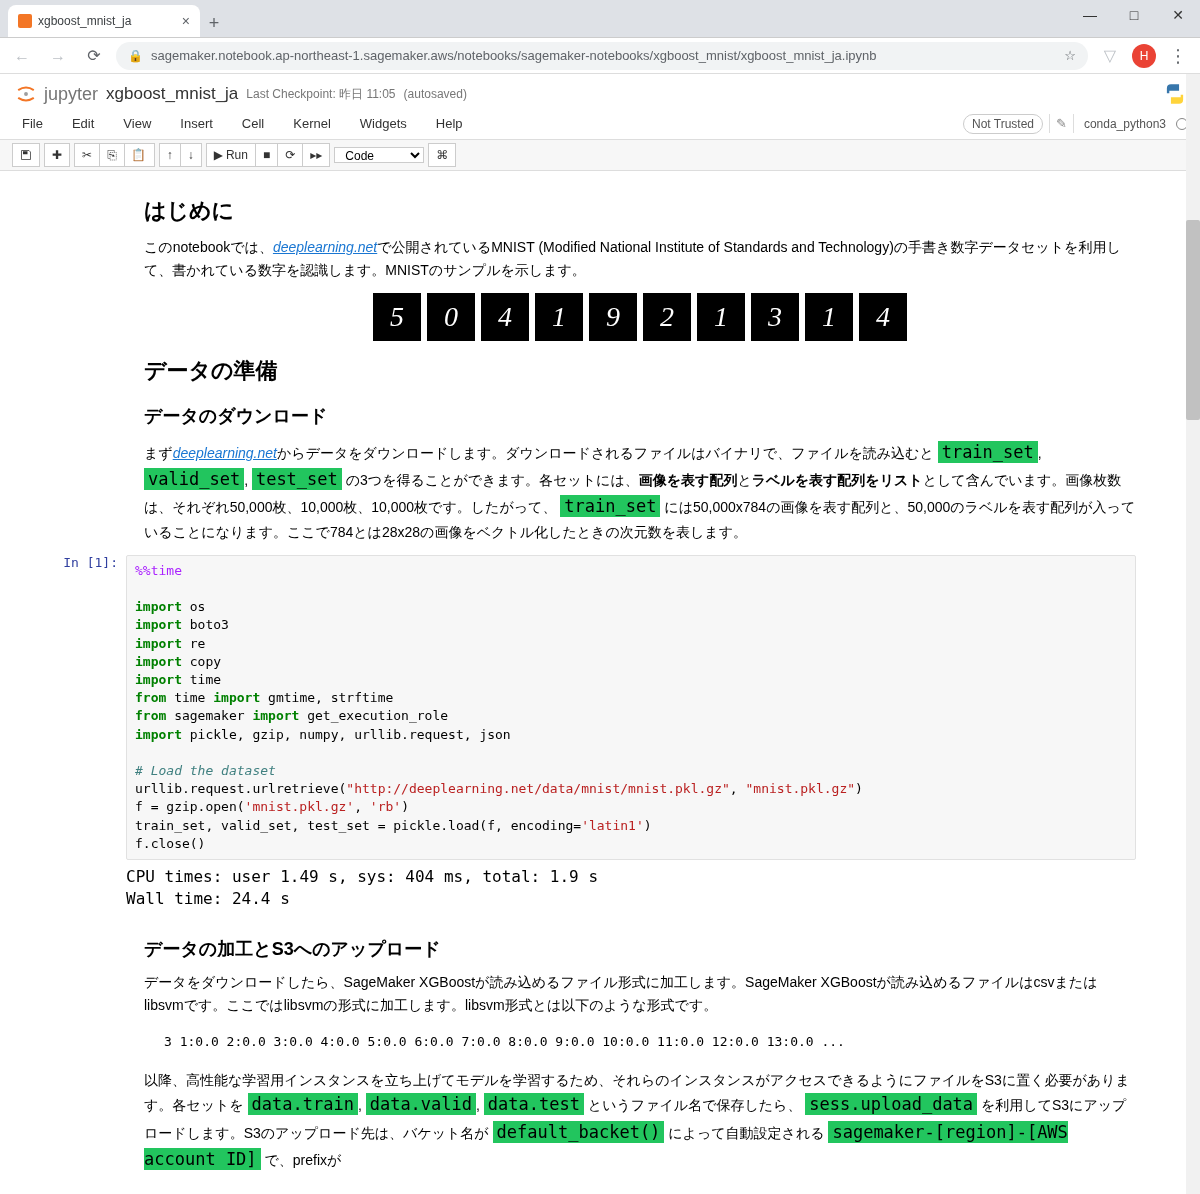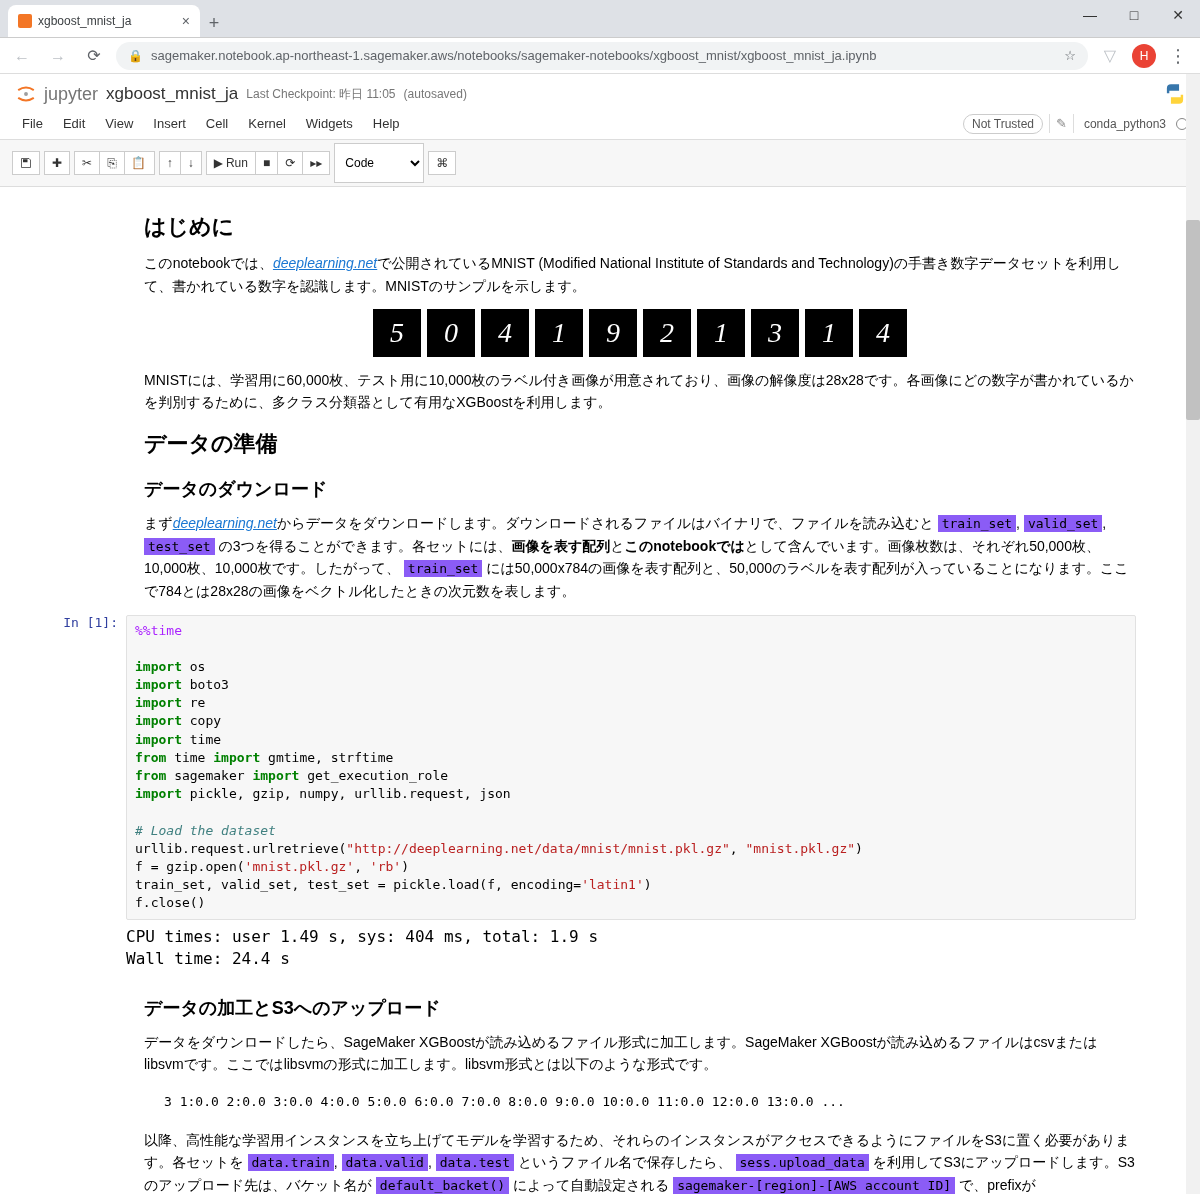--- a/index.html
+++ b/index.html
@@ -24,47 +24,47 @@
 .jupyter-header { padding: 6px 12px 2px 12px; display: flex; align-items: center; gap: 8px; }
 .jupyter-logo { display: flex; align-items: center; gap: 4px; }
 .jupyter-logo-icon { width: 28px; height: 28px; display: flex; align-items: center; justify-content: center; }
 .jupyter-logo-icon svg { width: 26px; height: 26px; }
 .jupyter-logo-text { color: #757575; font-size: 18px; font-weight: 400; }
 .nb-name { font-size: 17px; color: #333; }
 .checkpoint { font-size: 12px; color: #777; }
 .autosaved { font-size: 12px; color: #777; }
 .py-logo { margin-left: auto; width: 26px; height: 26px; }
 
-.menubar { padding: 2px 12px 4px 12px; display: flex; align-items: center; gap: 0; border-bottom: 1px solid #ddd; }
+.menubar { padding: 2px 12px 4px 12px; display: flex; align-items: center; gap: 9px; border-bottom: 1px solid #ddd; }
 .menubar .menu-item { padding: 4px 10px; font-size: 13px; color: #333; cursor: pointer; }
 .menubar-right { margin-left: auto; display: flex; align-items: center; gap: 6px; }
 .not-trusted { border: 1px solid #ccc; background: #fff; padding: 2px 8px; font-size: 12px; color: #555; border-radius: 10px; }
 .pencil { color: #888; font-size: 13px; cursor: pointer; padding: 2px 6px; border-left: 1px solid #ddd; border-right: 1px solid #ddd; }
 .kernel-name { font-size: 12px; color: #555; padding: 2px 4px; }
 .kernel-indicator { width: 12px; height: 12px; border: 1px solid #888; border-radius: 50%; }
 
 .toolbar { padding: 3px 12px; display: flex; align-items: center; gap: 4px; border-bottom: 1px solid #ddd; background: #f7f7f7; }
 .tb-group { display: flex; gap: 0; }
 .tb-btn { border: 1px solid #ccc; background: #fff; padding: 3px 7px; font-size: 12px; color: #333; cursor: pointer; display: flex; align-items: center; gap: 3px; height: 24px; }
 .tb-btn:not(:first-child) { border-left: none; }
 .tb-btn svg { width: 12px; height: 12px; }
-.tb-select { border: 1px solid #ccc; background: #fff; height: 40px; padding: 0 6px; font-size: 12px; width: 90px; }
+.tb-select { border: 1px solid #ccc; background: #fff; height: 16px; padding: 0 6px; font-size: 12px; width: 90px; }
 
 .main-wrap { display: flex; justify-content: center; background: #fff; }
 .notebook { width: 100%; max-width: 1100px; padding: 10px 0 40px 0; }
 .cell { display: flex; padding: 4px 0; }
 .prompt { width: 76px; text-align: right; padding-right: 8px; font-family: monospace; font-size: 13px; color: #303f9f; flex-shrink: 0; }
 .prompt.in { color: #303f9f; }
 .cell-body { flex: 1; padding-right: 14px; }
 .md { padding-left: 94px; padding-right: 14px; margin: 8px 0; font-size: 14px; line-height: 1.6; color: #000; }
 .md h2 { font-size: 22px; font-weight: bold; margin: 12px 0 8px 0; }
 .md h3 { font-size: 18px; font-weight: bold; margin: 14px 0 8px 0; }
 .md p { margin: 8px 0; }
 .md a { color: #1976d2; text-decoration: underline; font-style: italic; }
-.md code { font-family: monospace; background: #8b5cf6; padding: 1px 4px; font-size: 13px; }
+.md code { font-family: monospace; background: #22c55e; padding: 1px 4px; font-size: 17px; }
 .md pre { font-family: monospace; background: none; padding: 8px 0 8px 20px; margin: 6px 0; font-size: 13px; }
 .mnist-strip { display: flex; justify-content: center; gap: 6px; margin: 12px 0; }
 .mnist-digit { width: 48px; height: 48px; background: #000; color: #fff; display: flex; align-items: center; justify-content: center; font-size: 28px; font-family: "Comic Sans MS", cursive; font-style: italic; }
 pre.code { font-family: monospace; font-size: 13px; line-height: 1.4; white-space: pre; color: #000; background: #f7f7f7; border: 1px solid #e1e1e1; padding: 6px 8px; border-radius: 2px; }
 pre.output { font-family: monospace; font-size: 16px; line-height: 1.4; color: #000; padding: 6px 0; white-space: pre; }
 .kw { color: #008000; font-weight: bold; }
 .mag { color: #AA22FF; }
 .str { color: #BA2121; }
 .cmt { color: #408080; font-style: italic; text-align: center; }
 .scrollbar-track { position: fixed; right: 0; top: 74px; width: 14px; bottom: 0; background: #f1f1f1; }
@@ -190,29 +190,28 @@
         <div class="mnist-digit">0</div>
         <div class="mnist-digit">4</div>
         <div class="mnist-digit">1</div>
         <div class="mnist-digit">9</div>
         <div class="mnist-digit">2</div>
         <div class="mnist-digit">1</div>
         <div class="mnist-digit">3</div>
         <div class="mnist-digit">1</div>
         <div class="mnist-digit">4</div>
       </div>
-      <p>MNISTには、学習用に60,000枚、テスト用に10,000枚のラベル付き画像が用意されており、画像の解像度は28x28です。各画像にどの数字が書かれているかを判別するために、多クラス分類器として有用なXGBoostを利用します。</p>
       <h2>データの準備</h2>
       <h3>データのダウンロード</h3>
       <p>
         <span>まず</span><a href="#">deeplearning.net</a><span>からデータをダウンロードします。ダウンロードされるファイルはバイナリで、ファイルを読み込むと</span>
         <code>train_set</code>,
         <code>valid_set</code>,
         <code>test_set</code>
-        <span>の3つを得ることができます。各セットには、</span><b>画像を表す配列</b><span>と</span><b>このnotebookでは</b><span>として含んでいます。画像枚数は、それぞれ50,000枚、10,000枚、10,000枚です。したがって、</span>
+        <span>の3つを得ることができます。各セットには、</span><b>画像を表す配列</b><span>と</span><b>ラベルを表す配列をリスト</b><span>として含んでいます。画像枚数は、それぞれ50,000枚、10,000枚、10,000枚です。したがって、</span>
         <code>train_set</code><span> には50,000x784の画像を表す配列と、50,000のラベルを表す配列が入っていることになります。ここで784とは28x28の画像をベクトル化したときの次元数を表します。</span>
       </p>
     </div>
 
     <div class="cell">
       <div class="prompt in">In [1]:</div>
       <div class="cell-body">
 <pre class="code"><span class="mag">%%time</span>
 
 <span class="kw">import</span> os

